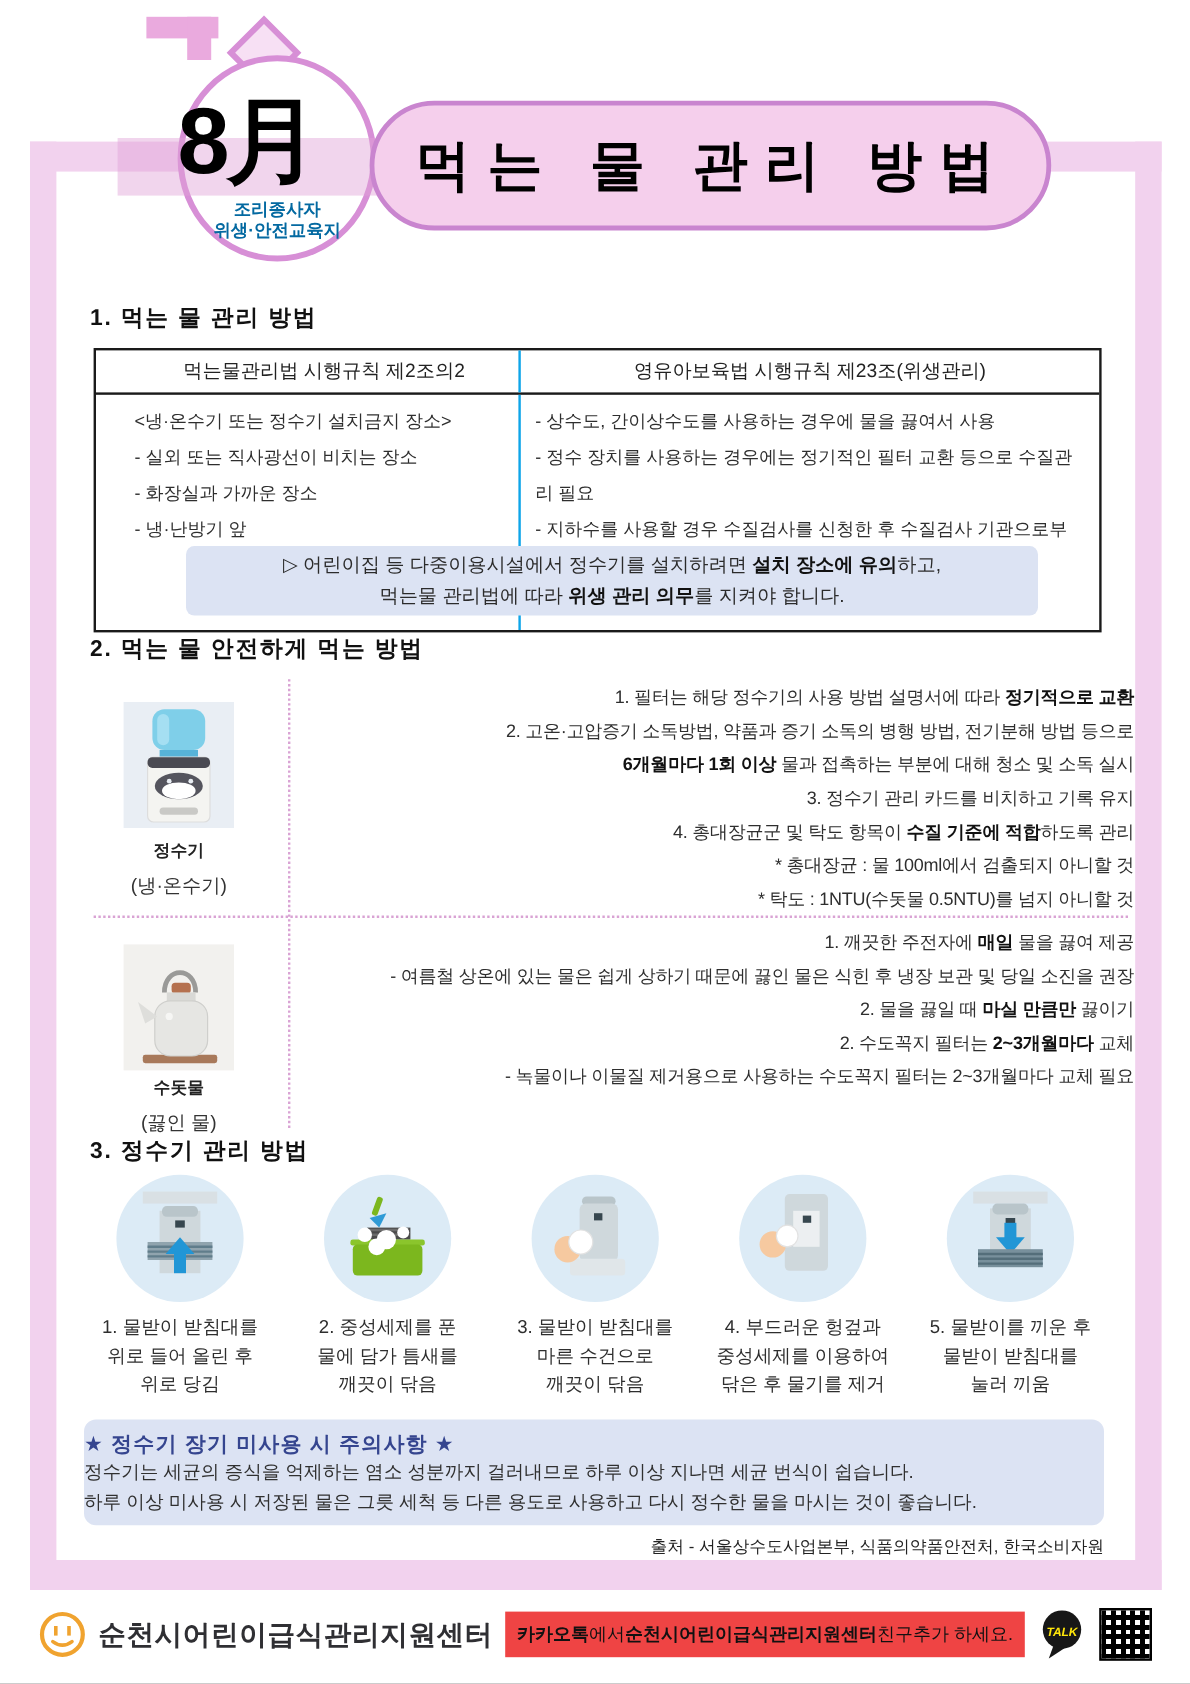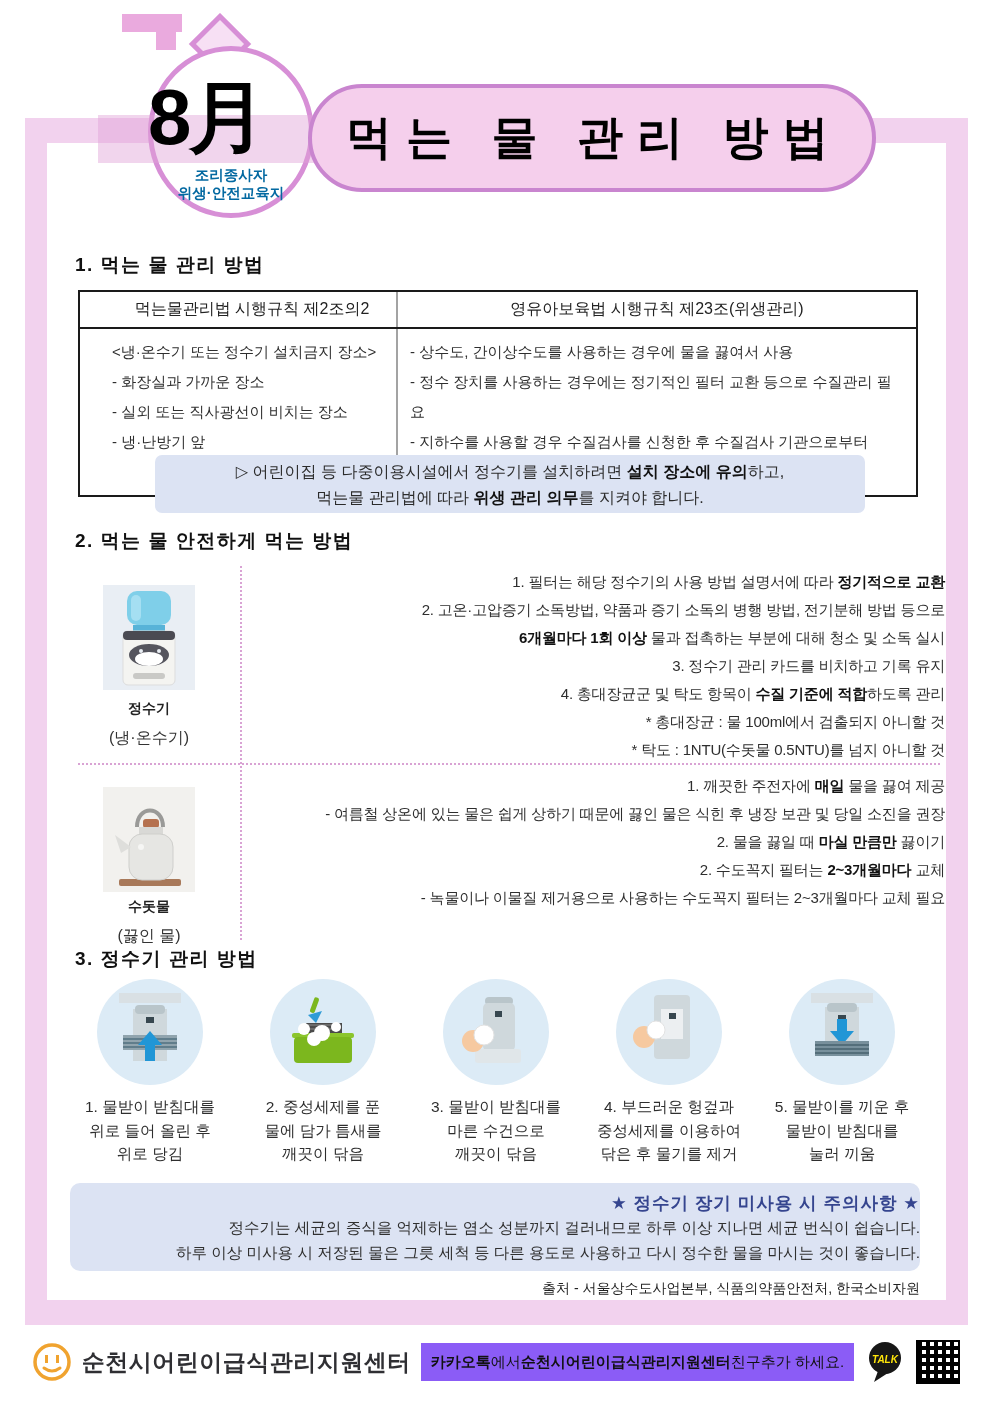--- a/index.html
+++ b/index.html
@@ -41,30 +41,30 @@
   .sec-heading { position:absolute; left:75px; font-size:19px; font-weight:700;
                  color:#111; letter-spacing:1.5px; }
   #s1-heading { top:252px; } #s2-heading { top:528px; } #s3-heading { top:946px; }
 
   
   #s1-table { left:78px; top:290px; width:840px; border:2px solid #1a1a1a; background:#fff; }
   .t-row { display:flex; }
   .t-hrow { border-bottom:2px solid #1a1a1a; }
   .th { padding:7px 4px; text-align:center; font-size:16px; color:#222; }
   .td { padding:8px 12px; font-size:15px; line-height:30px; color:#2e2e2e; }
-  .c1 { width:318px; border-right:2px solid #a3a3a3;padding-left:32px; }
+  .c1 { width:354px; border-right:2px solid #0ea5e9;padding-left:32px; }
   .c2 { flex:1; }
   .line { white-space:pre-wrap; }
 
   
   #note1 { left:155px; top:455px; width:710px; height:58px; border-radius:7px;
            background:#dce3f3; text-align:center; padding-top:4px; }
   #note1 .line { font-size:16px; line-height:26px; color:#2b2b2b; }
   #note2 { left:70px; top:1183px; width:850px; height:88px; border-radius:10px;
-           background:#dce3f3; text-align:right; }
+           background:#dce3f3; text-align:left; }
   #note2-title { margin-top:8px; font-size:17.5px; font-weight:700; color:#35458f;
                  letter-spacing:1px; }
   #note2 .line { font-size:15.5px; line-height:25px; color:#303030; }
   .bold { font-weight:700; color:#111; }
 
   
   .s2-iconbox { position:absolute; left:103px; width:92px; height:105px; }
   #s2-iconbox-0 { top:585px; background:#e9eef4; }
   #s2-iconbox-1 { top:787px; background:#f2f1ee; }
   .s2-label { position:absolute; left:75px; width:148px; text-align:center;
@@ -89,21 +89,21 @@
   .step-caption { margin-top:10px; }
   .step-caption .line { font-size:15.5px; line-height:23.5px; color:#2e2e2e; }
 
   #source-line { left:400px; right:72px; top:1280px; text-align:right;
                  font-size:14px; color:#222; }
 
   
   #footer { left:0; right:0; top:1340px; display:flex; justify-content:center;
             align-items:center; gap:10px; }
   #org-name { font-size:23px; font-weight:700; color:#2f2f33; letter-spacing:0.5px; }
-  #kakao-banner { background:#8b5cf6; height:38px; display:flex; align-items:center;
+  #kakao-banner { background:#ef4444; height:38px; display:flex; align-items:center;
                   padding:0 10px; font-size:15px; color:#111; white-space:nowrap; }
   #talk-icon { width:42px; height:44px; }
   #qr-code { width:44px; height:44px; border:2px solid #000; background:
       repeating-linear-gradient(0deg,#000 0 4px,transparent 4px 8px),
       repeating-linear-gradient(90deg,#000 0 4px,#fff 4px 8px); }
   svg { display:block; }
 </style>
 </head>
 <body>
 
@@ -131,22 +131,22 @@
 
   <div class="sec-heading" id="s1-heading">1. 먹는 물 관리 방법</div>
   <div class="abs" id="s1-table">
     <div class="t-row t-hrow">
       <div class="th c1">먹는물관리법 시행규칙 제2조의2</div>
       <div class="th c2">영유아보육법 시행규칙 제23조(위생관리)</div>
     </div>
     <div class="t-row">
       <div class="td c1">
           <div class="line">&lt;냉·온수기 또는 정수기 설치금지 장소&gt;</div>
+          <div class="line">- 실외 또는 직사광선이 비치는 장소</div>
           <div class="line">- 화장실과 가까운 장소</div>
-          <div class="line">- 실외 또는 직사광선이 비치는 장소</div>
           <div class="line">- 냉·난방기 앞</div>
         </div>
       <div class="td c2">
           <div class="line">- 상수도, 간이상수도를 사용하는 경우에 물을 끓여서 사용</div>
           <div class="line">- 정수 장치를 사용하는 경우에는 정기적인 필터 교환 등으로 수질관리 필요</div>
           <div class="line">- 지하수를 사용할 경우 수질검사를 신청한 후 수질검사 기관으로부터</div>
           <div class="line">   발급받은 먹는 물 수질검사 성적서 비치</div>
         </div>
     </div>
   </div>

